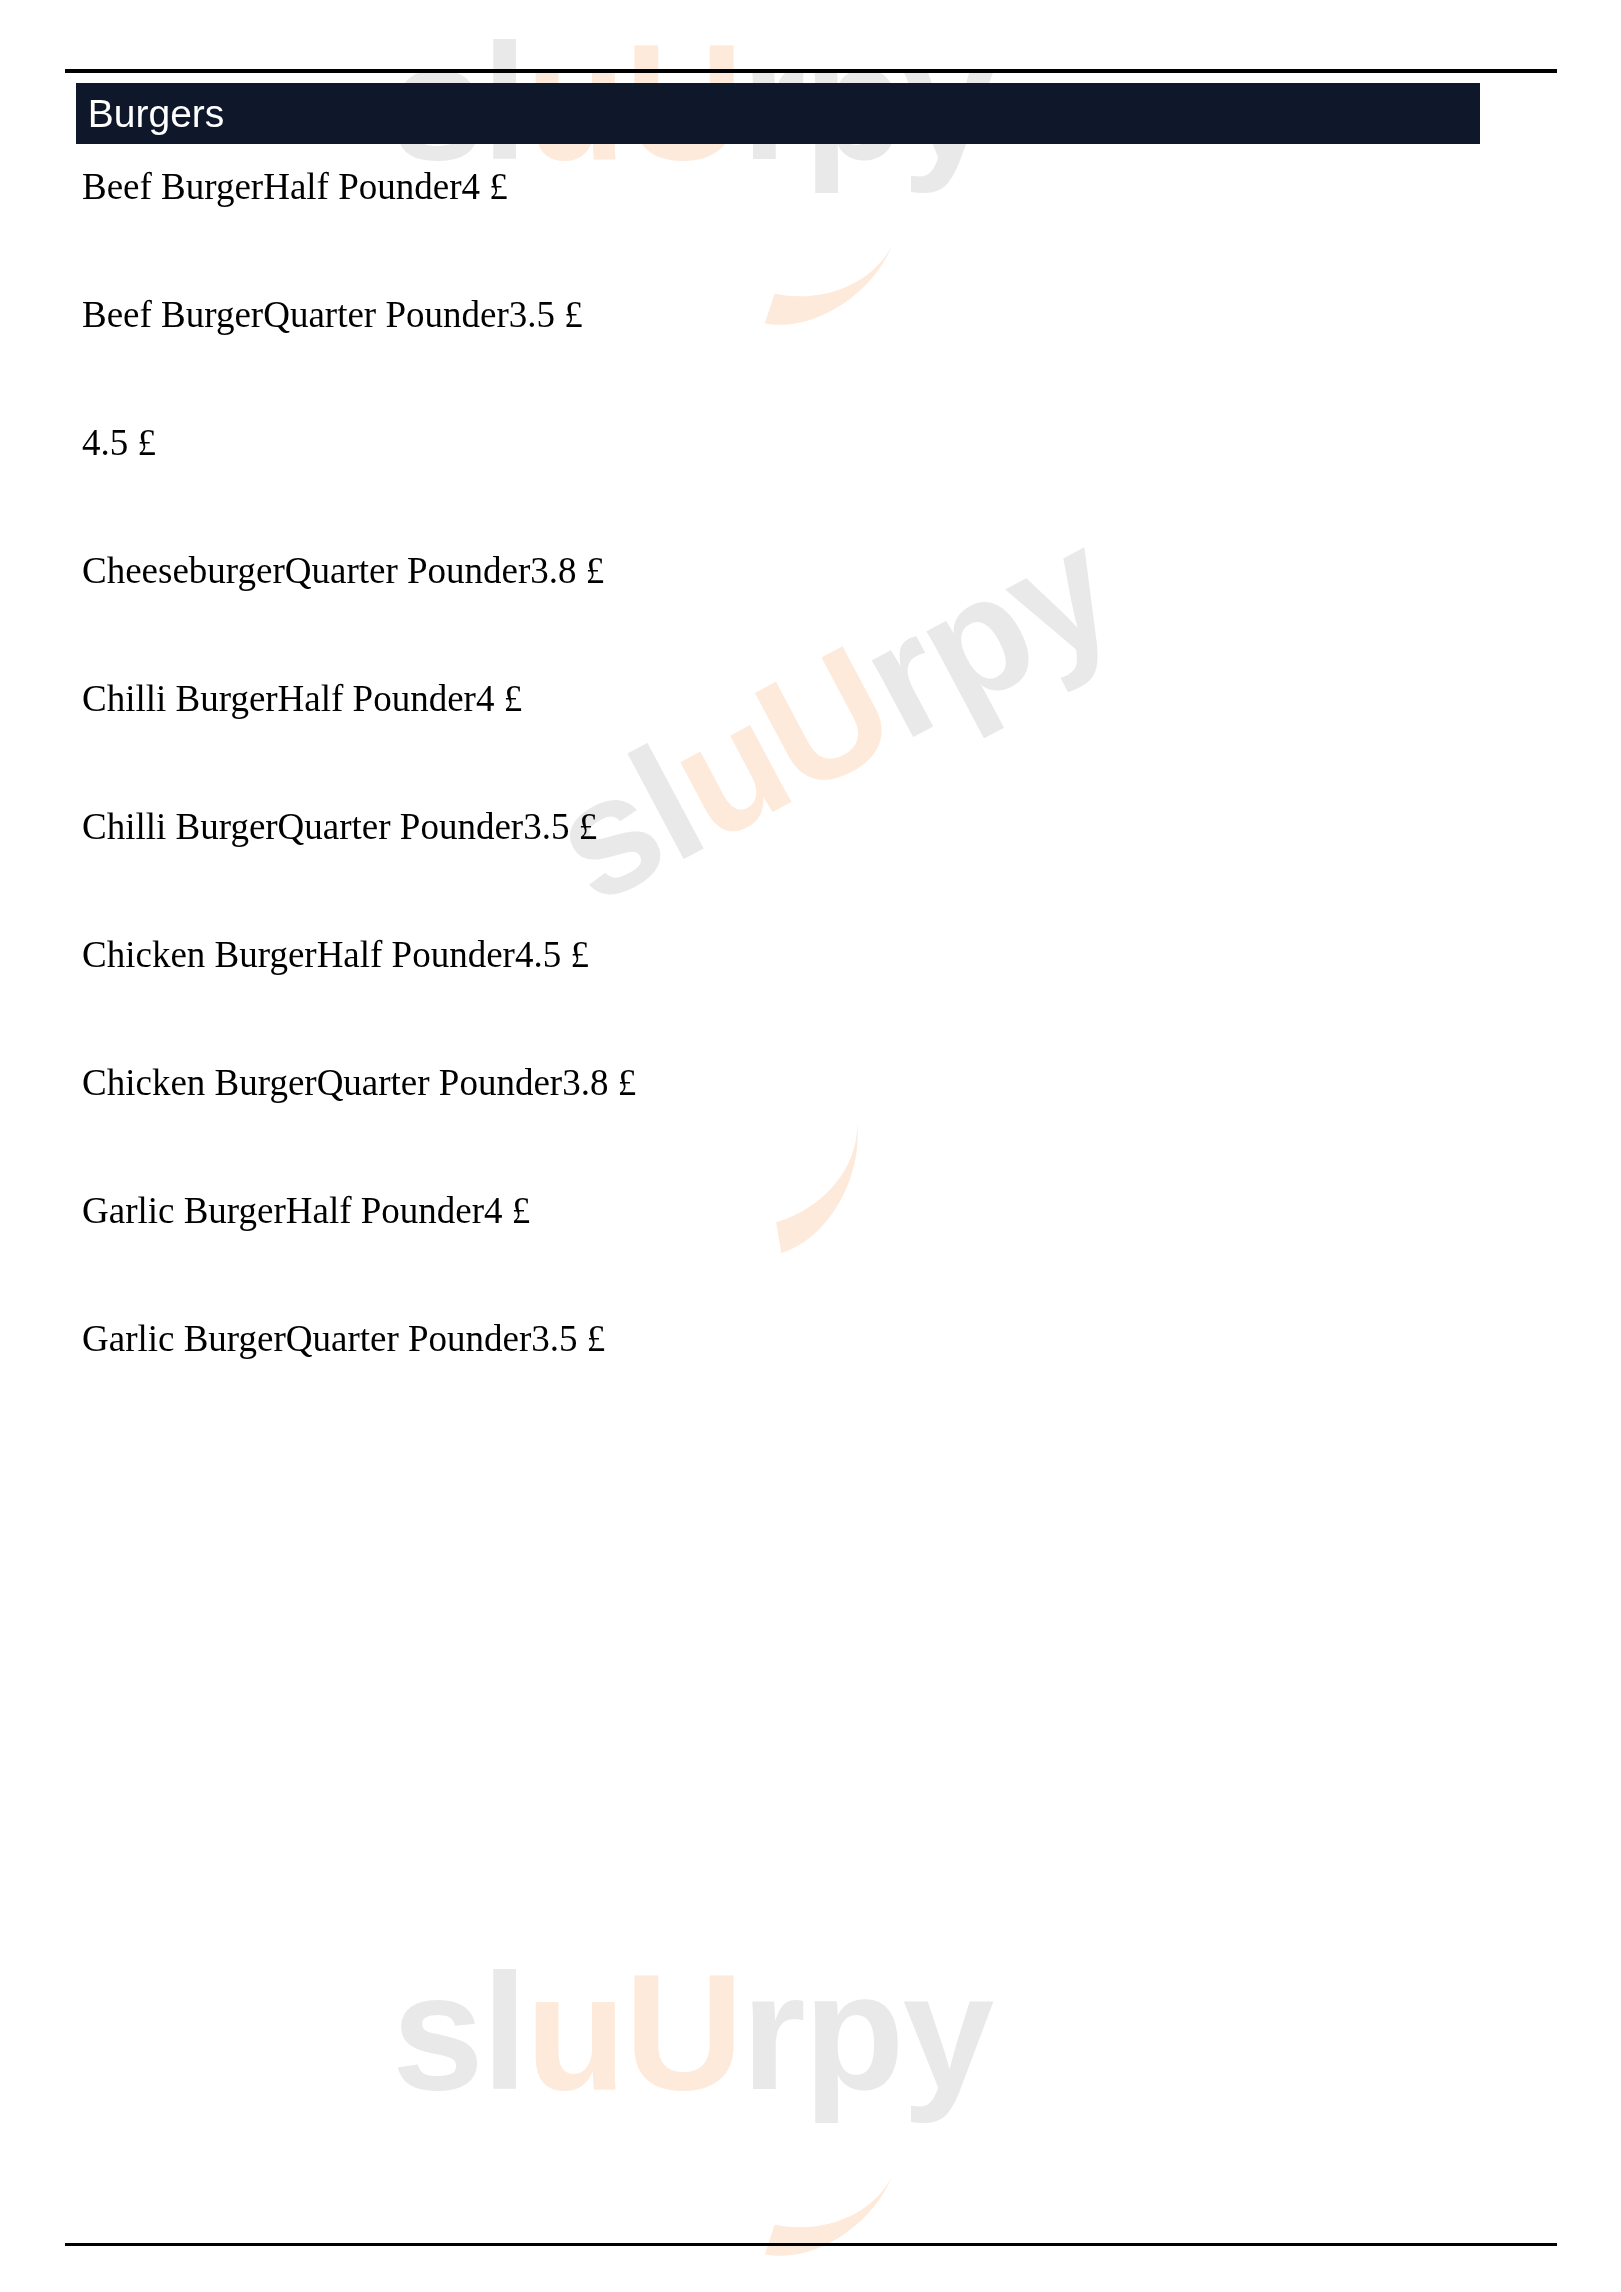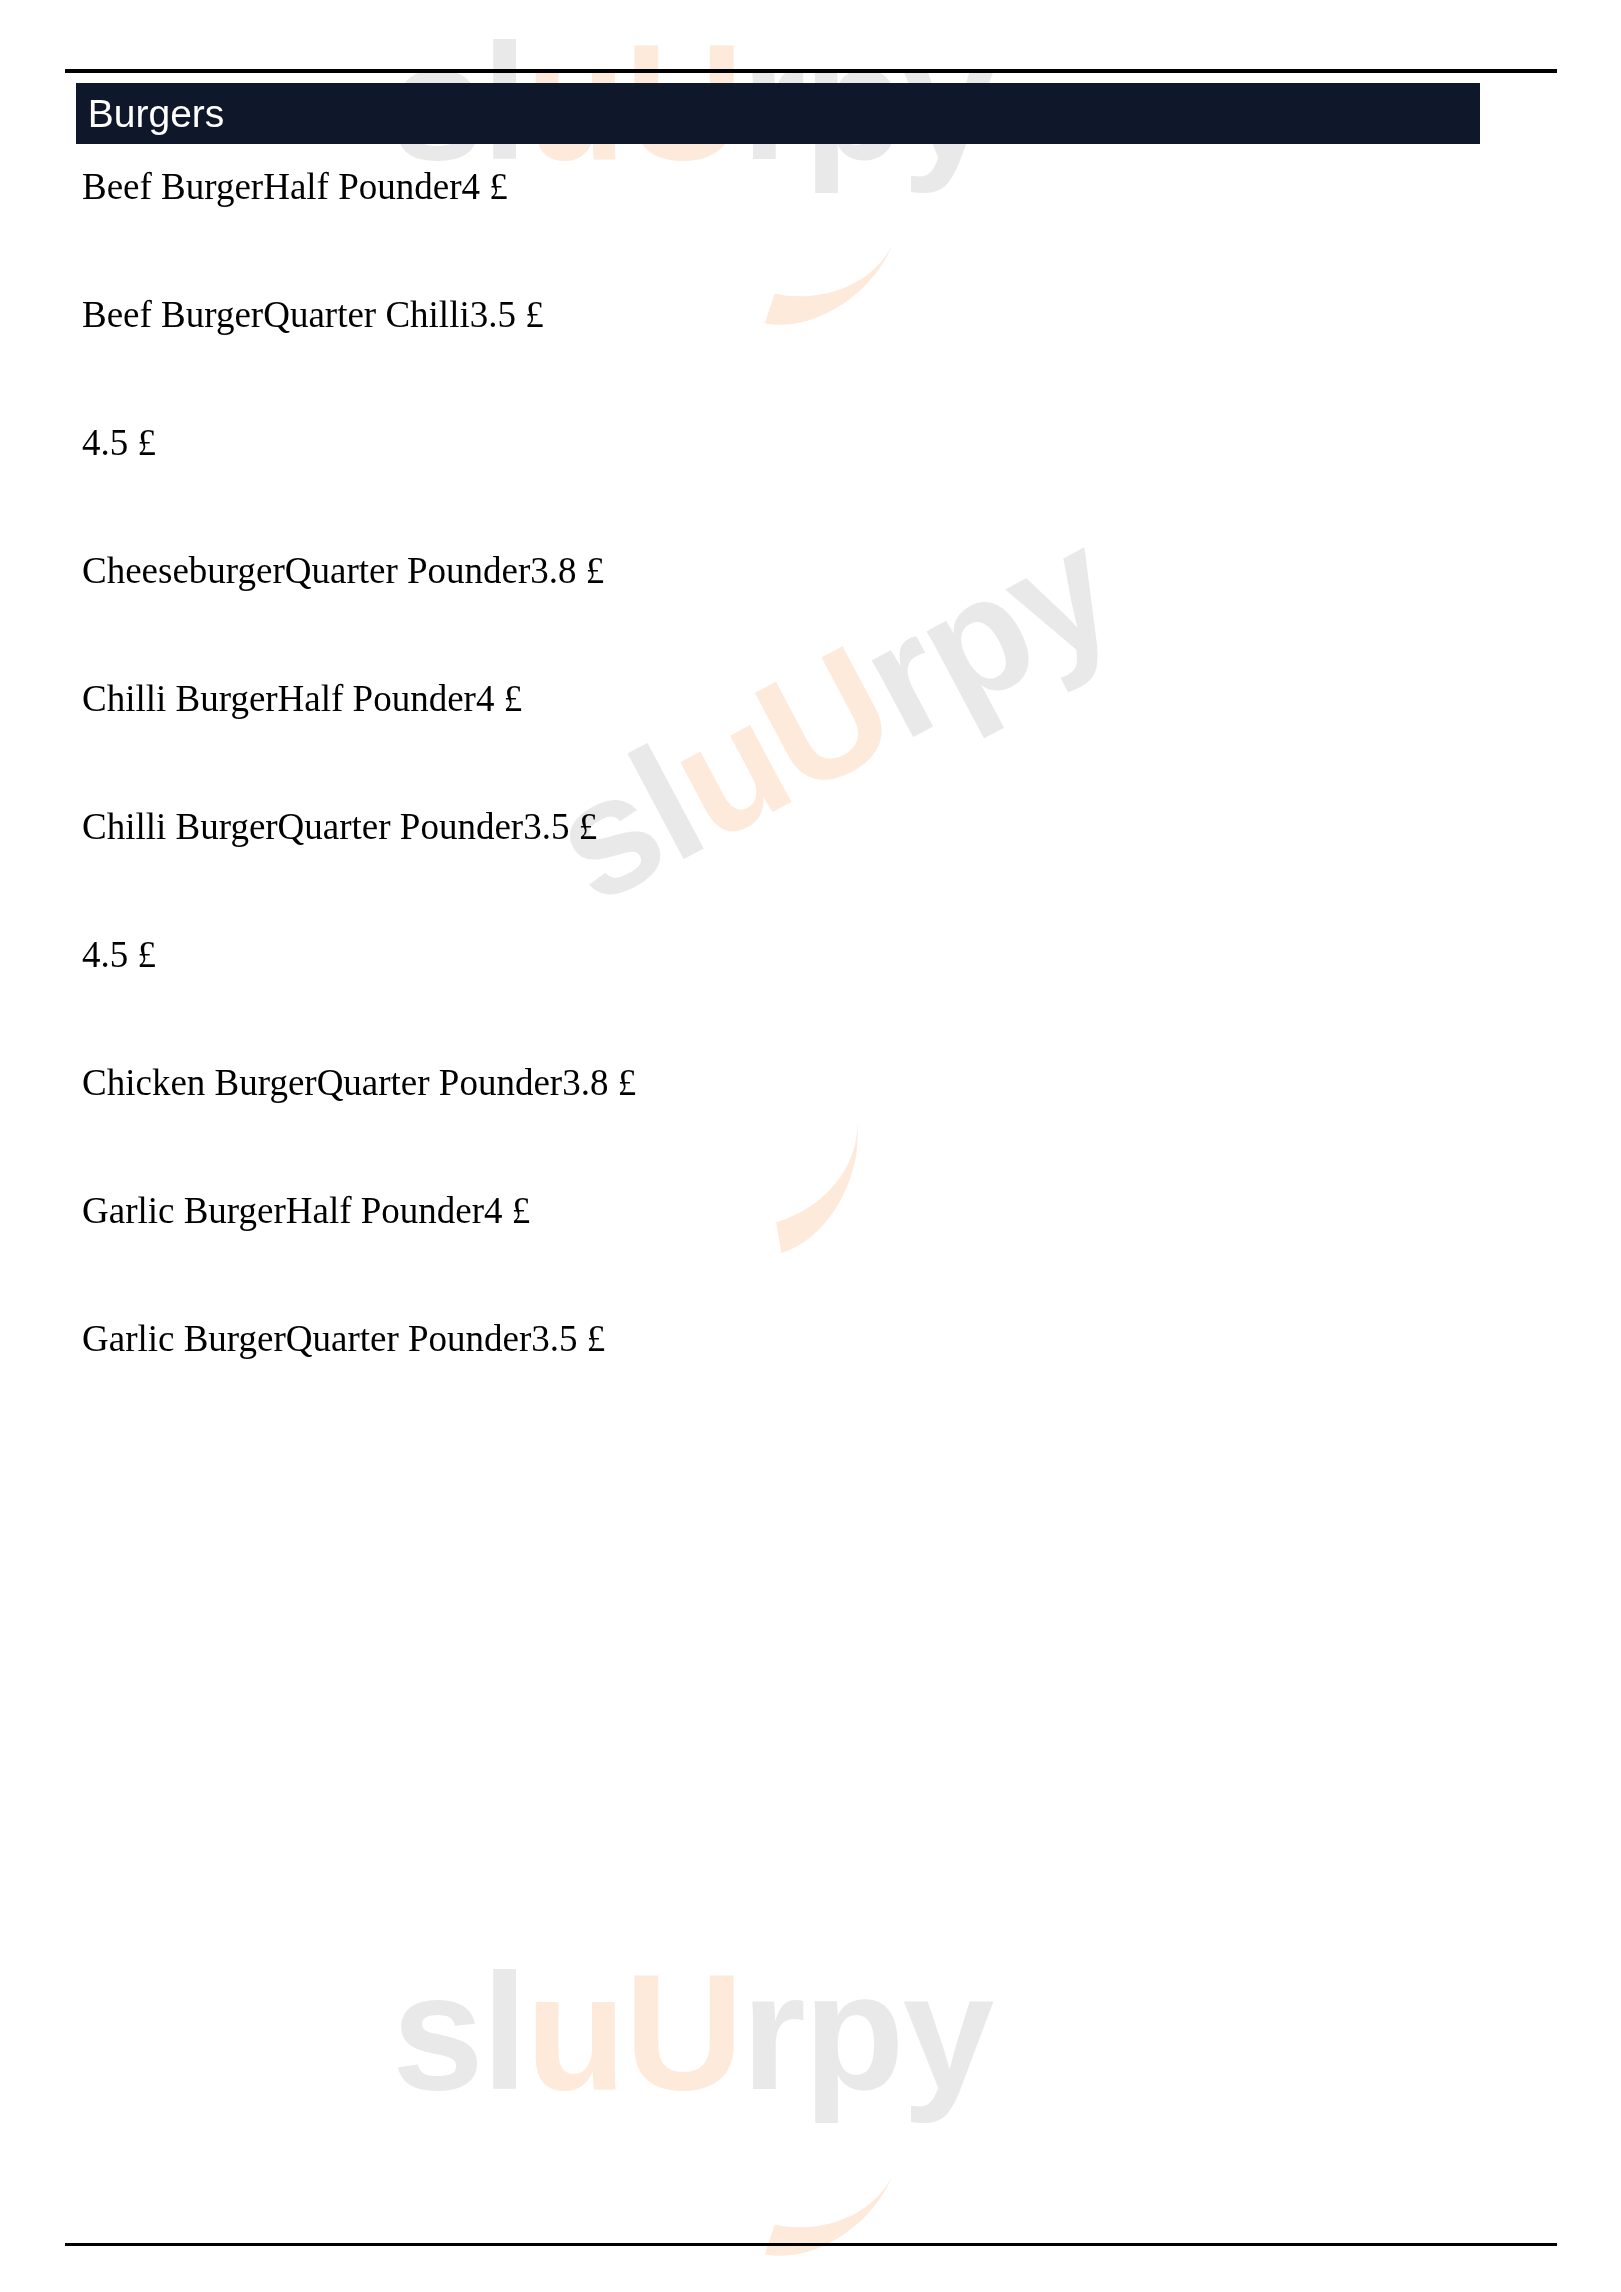--- a/index.html
+++ b/index.html
@@ -160,21 +160,21 @@
   </div>
 
   <div class="menu-list">
 
     <div class="menu-item">
       <div class="item-name">Beef BurgerHalf Pounder</div>
       <div class="item-price">4 £</div>
     </div>
 
     <div class="menu-item">
-      <div class="item-name">Beef BurgerQuarter Chilli</div>
+      <div class="item-name">Beef BurgerQuarter Pounder</div>
       <div class="item-price">3.5 £</div>
     </div>
 
     <div class="menu-item">
       <div class="item-price">4.5 £</div>
     </div>
 
     <div class="menu-item">
       <div class="item-name">CheeseburgerQuarter Pounder</div>
       <div class="item-price">3.8 £</div>
@@ -184,20 +184,21 @@
       <div class="item-name">Chilli BurgerHalf Pounder</div>
       <div class="item-price">4 £</div>
     </div>
 
     <div class="menu-item">
       <div class="item-name">Chilli BurgerQuarter Pounder</div>
       <div class="item-price">3.5 £</div>
     </div>
 
     <div class="menu-item">
+      <div class="item-name">Chicken BurgerHalf Pounder</div>
       <div class="item-price">4.5 £</div>
     </div>
 
     <div class="menu-item">
       <div class="item-name">Chicken BurgerQuarter Pounder</div>
       <div class="item-price">3.8 £</div>
     </div>
 
     <div class="menu-item">
       <div class="item-name">Garlic BurgerHalf Pounder</div>

